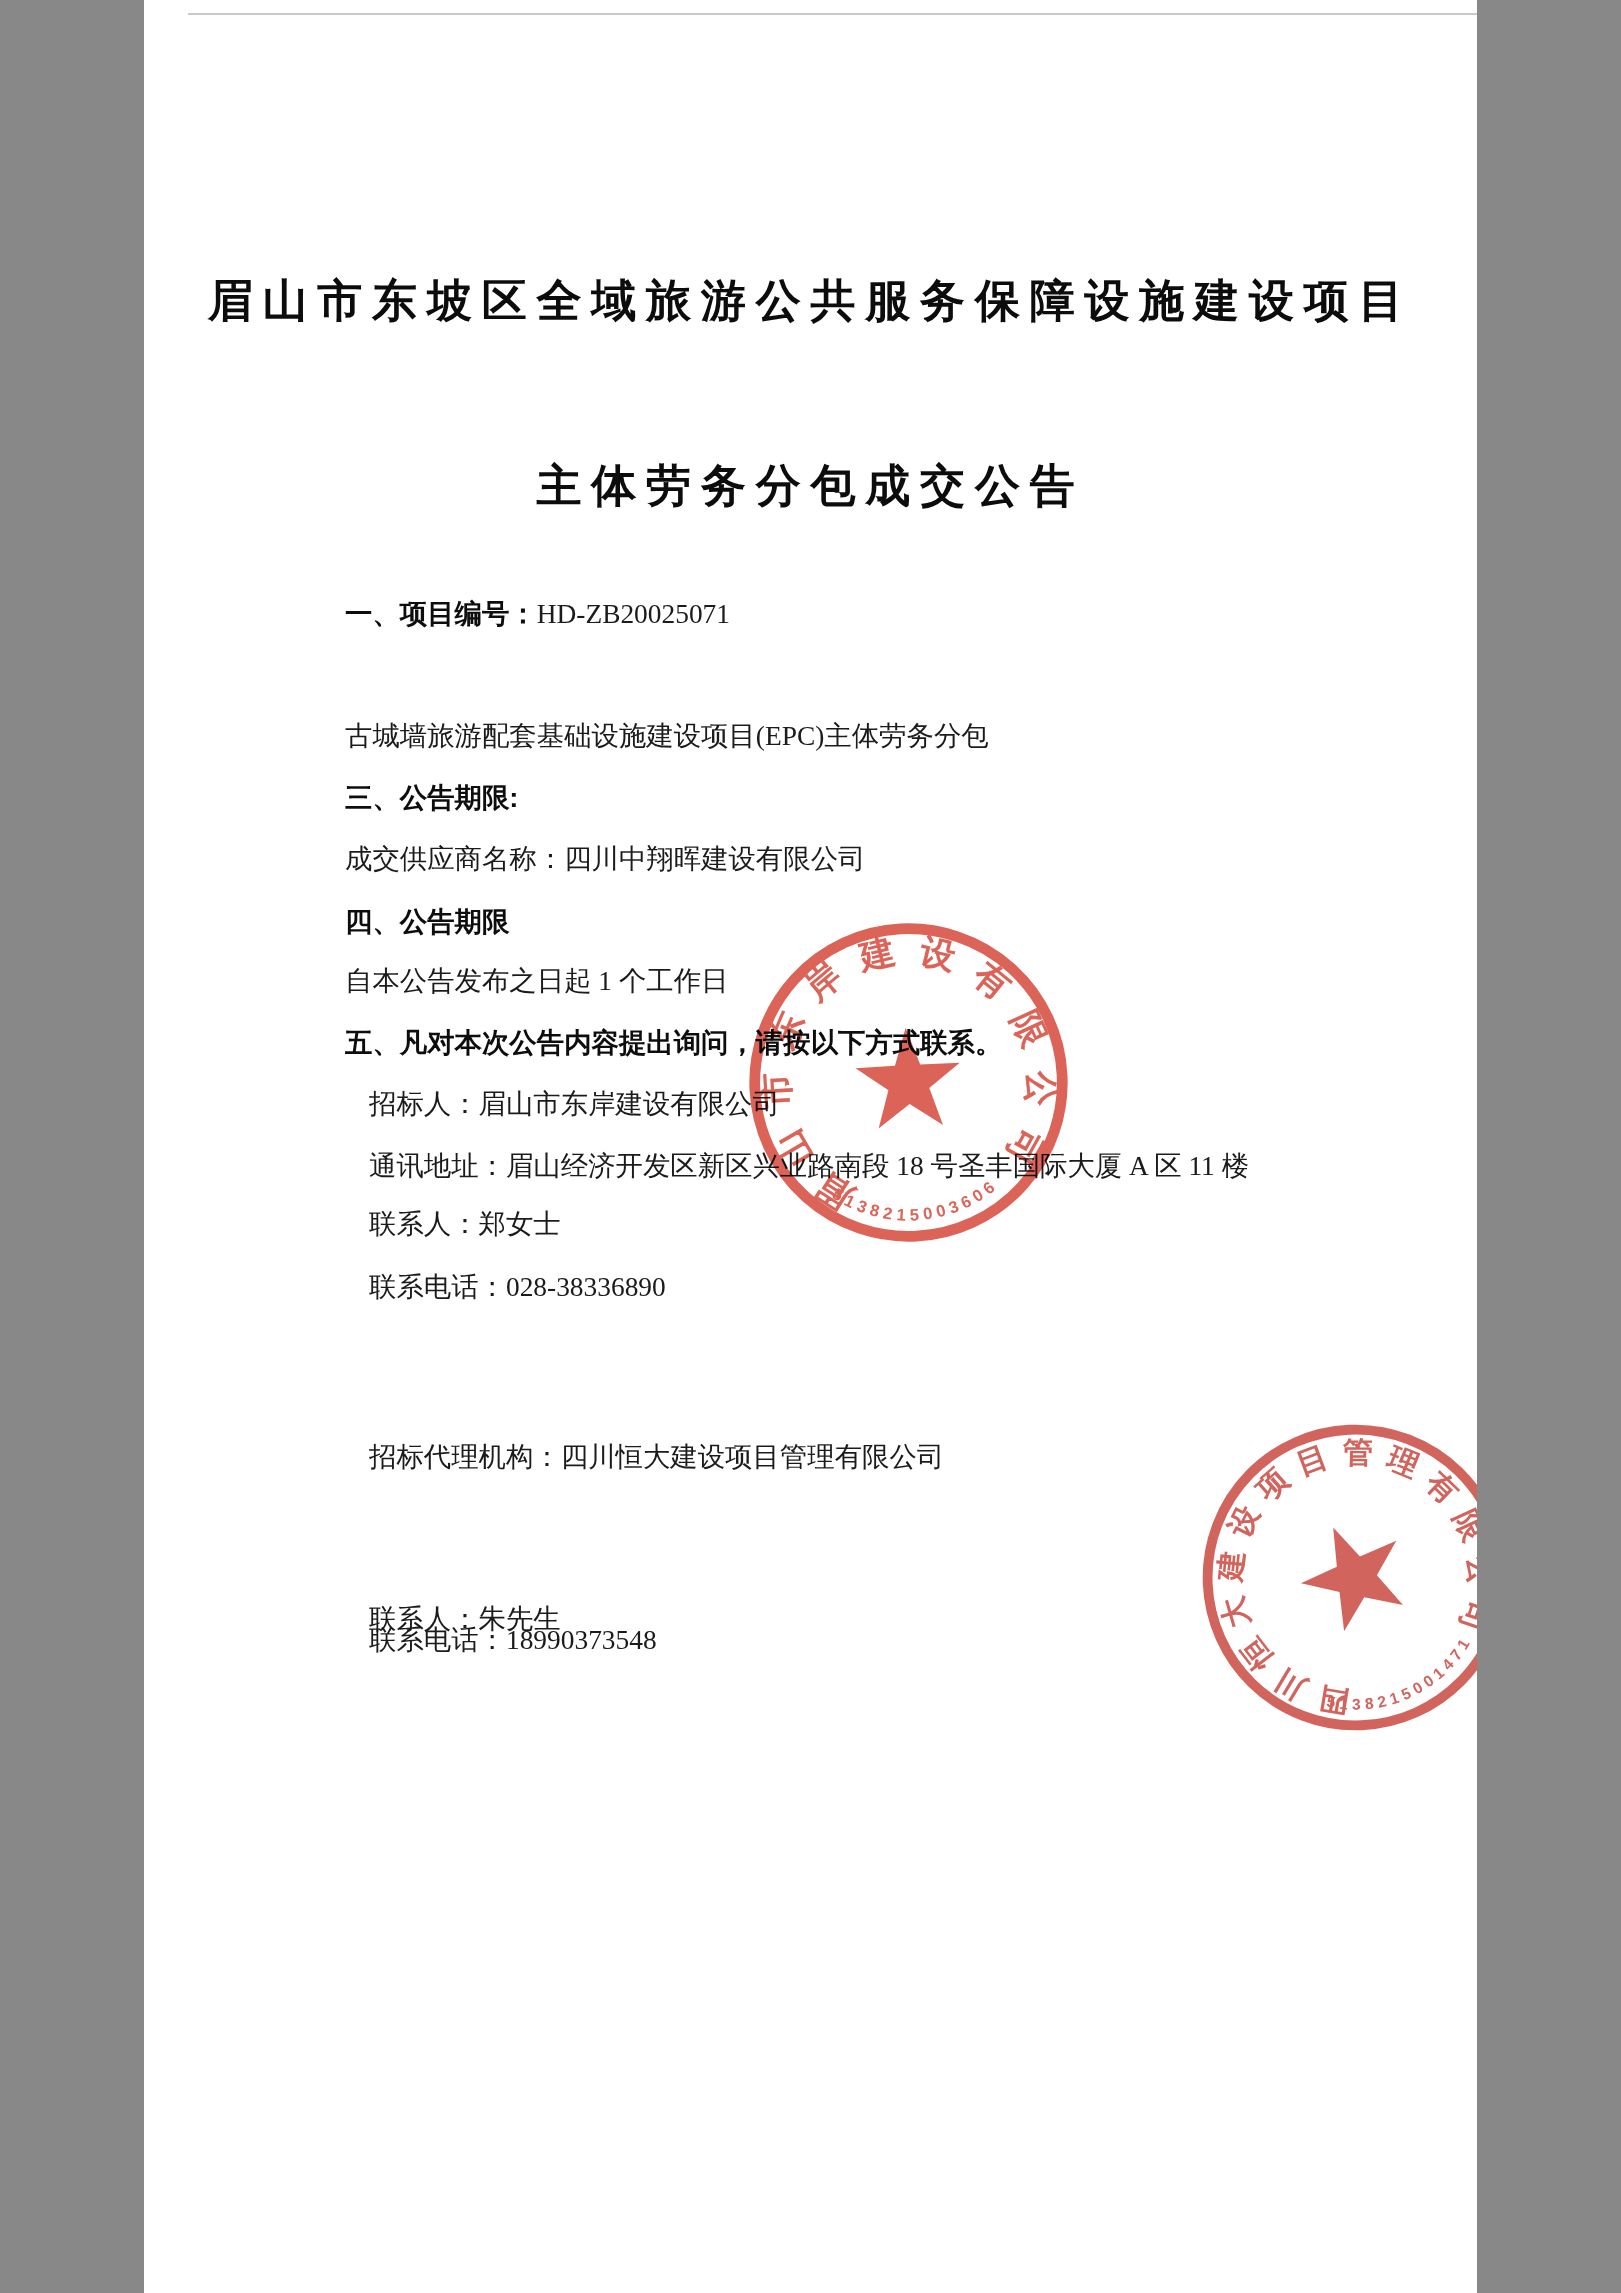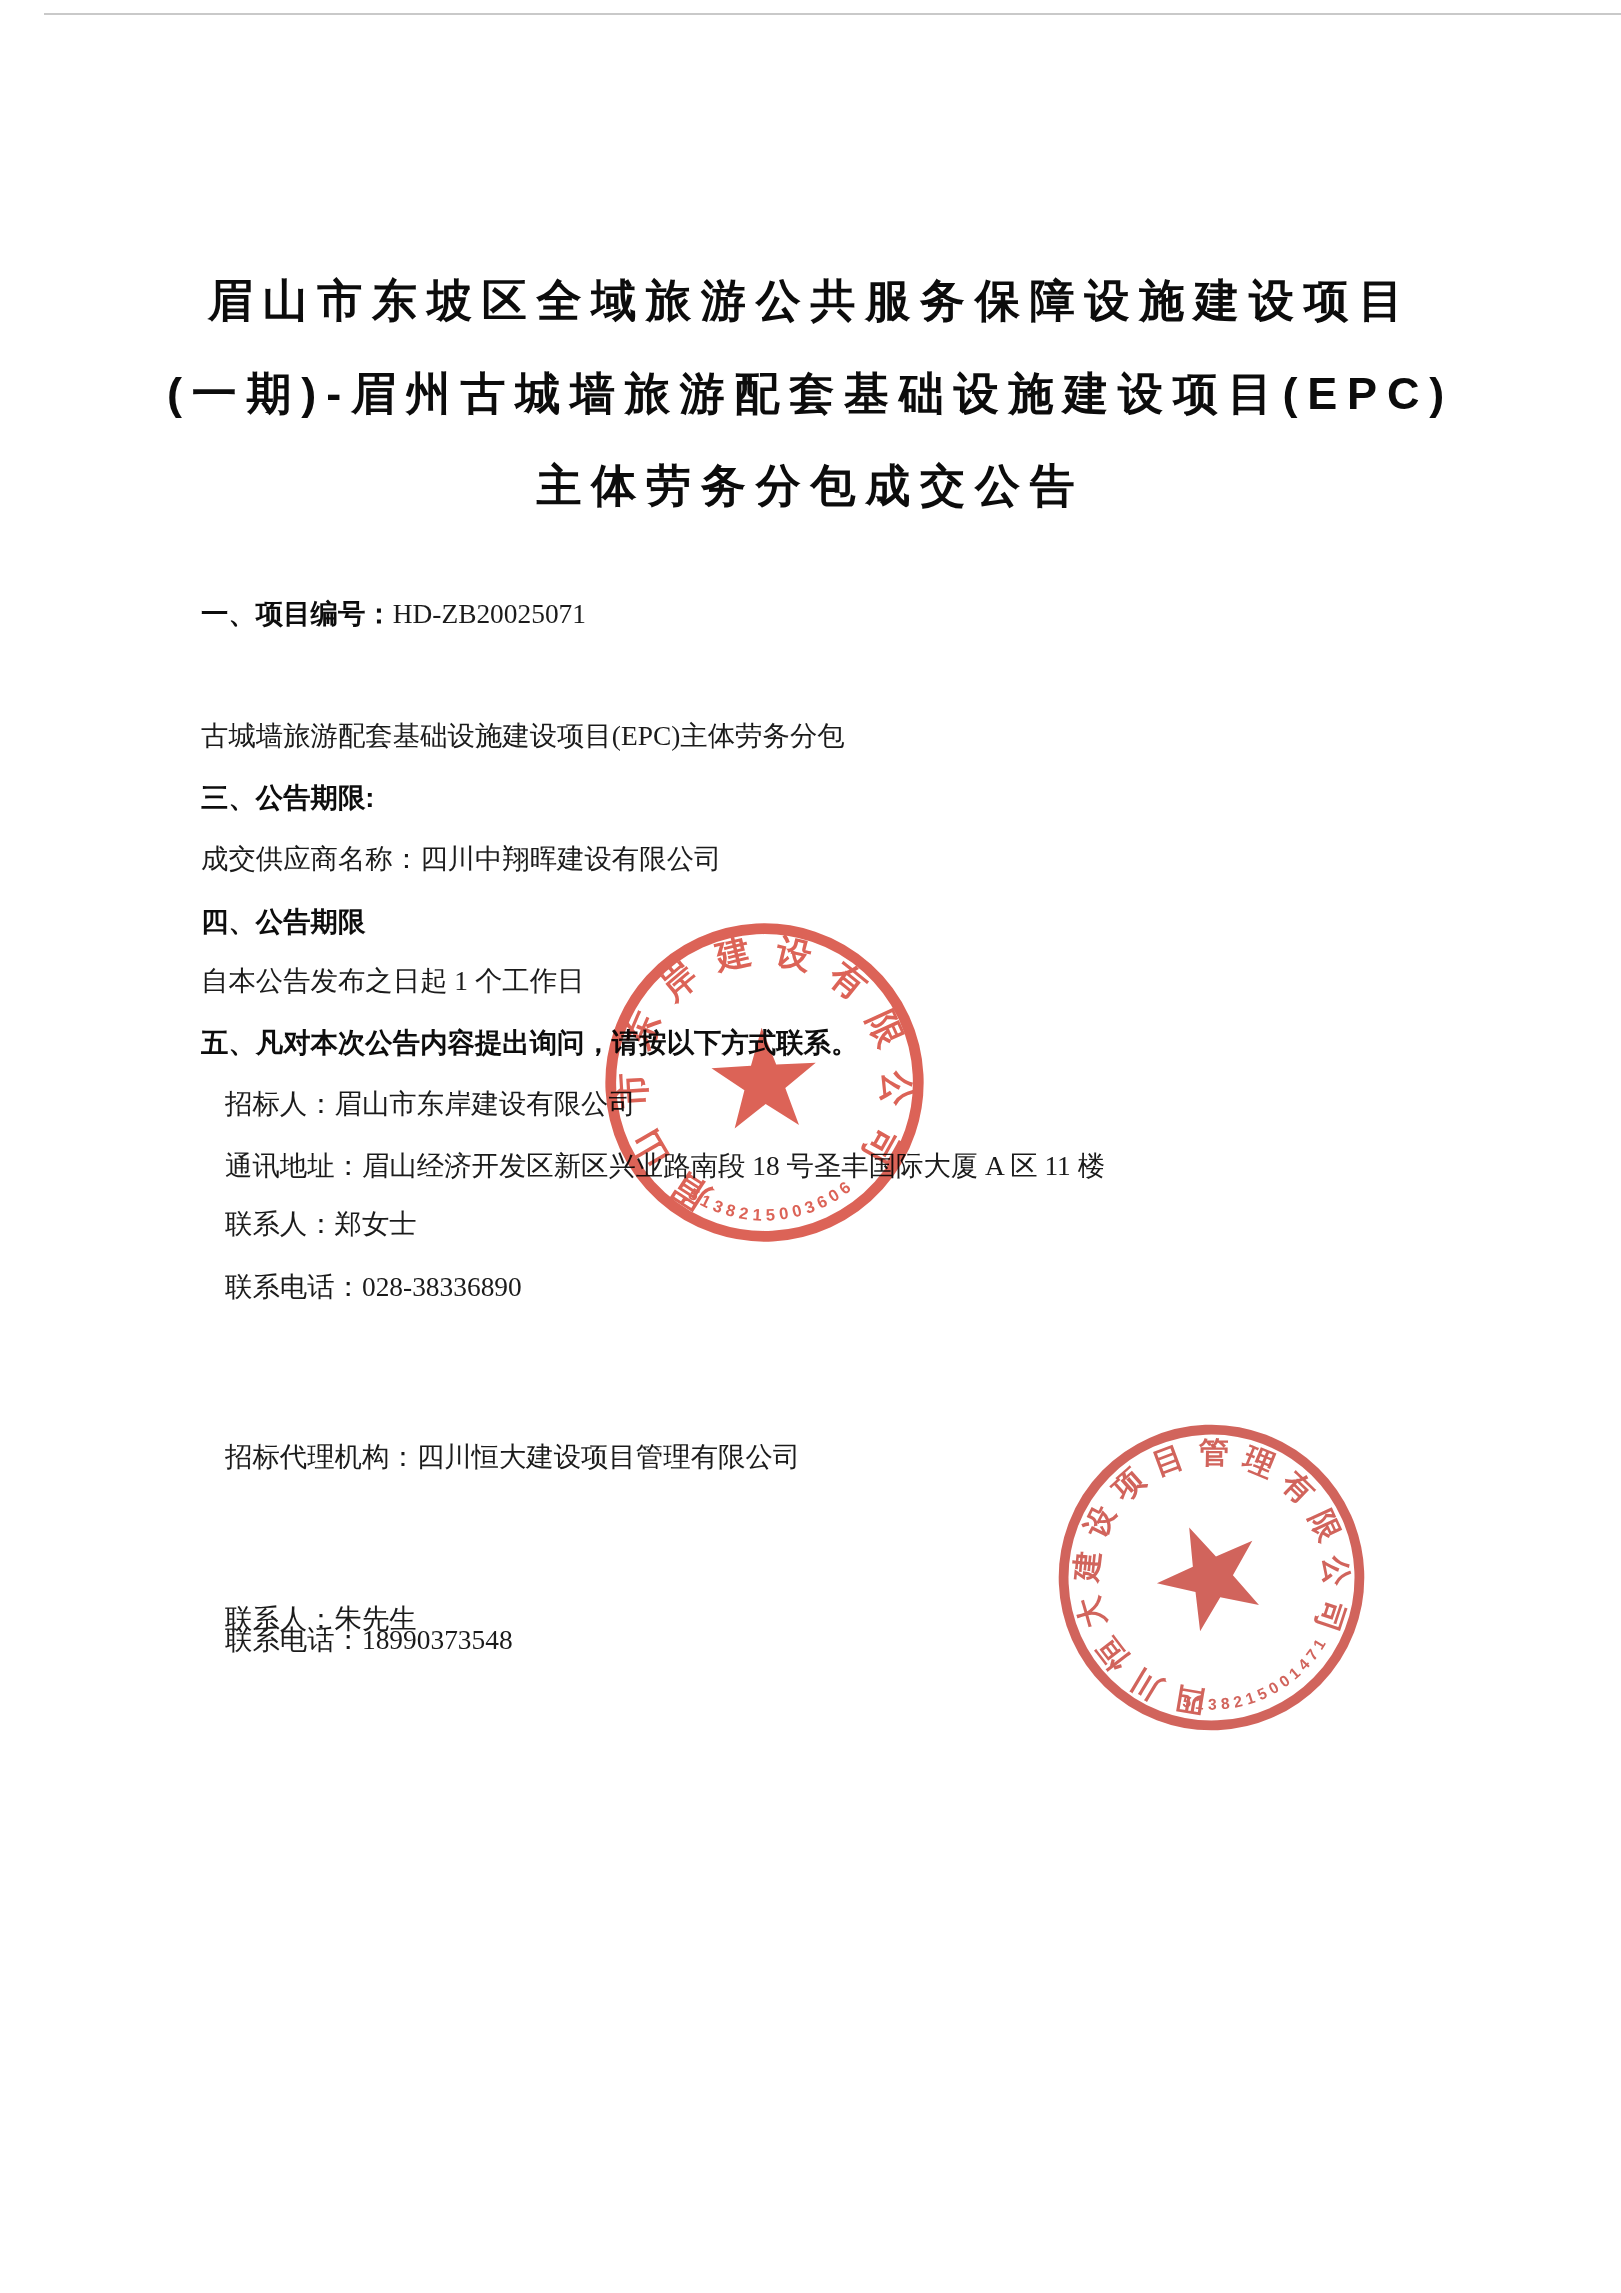--- a/index.html
+++ b/index.html
@@ -1,18 +1,18 @@
 <!DOCTYPE html>
 <html lang="zh"><head>
 <meta charset="utf-8">
 <style>
   html,body { margin:0; padding:0; background:#888; }
   .page {
     position: relative;
-    width: 1621px;
+    width: 1333px;
     height: 2294px;
     margin: 0 auto;
     background: #ffffff;
     overflow: hidden;
     font-family: "Liberation Serif", serif;
     color: #161616;
   }
   .scan-line {
     position: absolute;
     top: 12.7px; left: 44px; right: 0;
@@ -60,21 +60,20 @@
   }
 </style>
 </head>
 <body>
 
 <div class="page">
 
   <div class="scan-line"></div>
 
   <div class="title-line" style="top:271px">眉山市东坡区全域旅游公共服务保障设施建设项目</div>
-  <div class="title-line" style="top:364px">(一期)-眉州古城墙旅游配套基础设施建设项目(EPC)</div>
   <div class="title-line" style="top:456px">主体劳务分包成交公告</div>
 
   <div class="bl" style="top:598px">
     <span class="lab">一、项目编号：</span><span>HD-ZB20025071</span>
   </div>
 
 
   <div class="bl" style="top:720px">古城墙旅游配套基础设施建设项目(EPC)主体劳务分包</div>
 
   <div class="bl boldline" style="top:781px">三、公告期限:</div>

